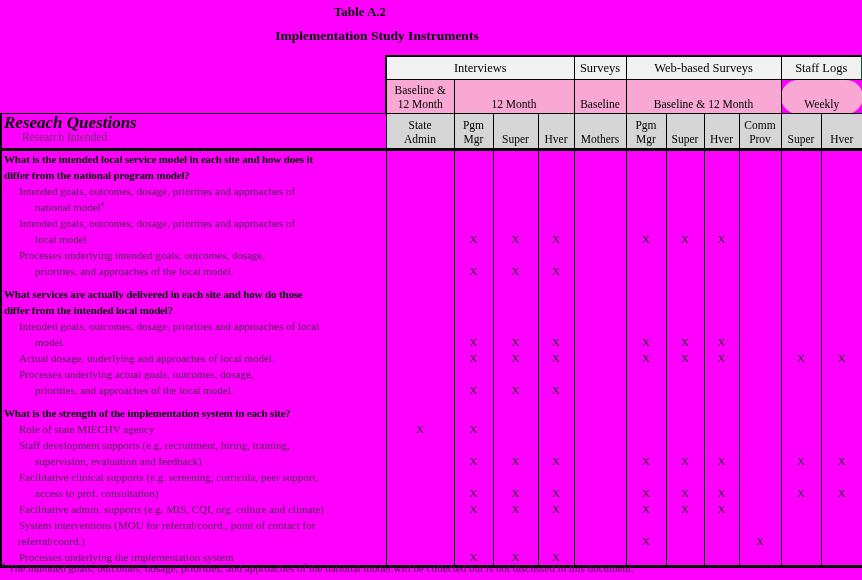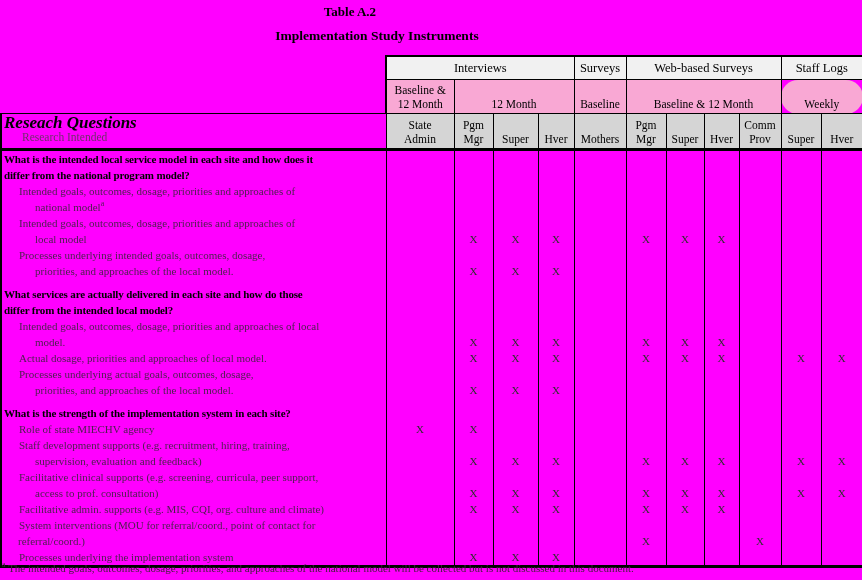--- a/index.html
+++ b/index.html
@@ -1,32 +1,32 @@
 <!DOCTYPE html>
 <html><head>
 <meta charset="utf-8">
 <style>
   html,body{margin:0;padding:0;}
   body{
     width:862px;height:580px;position:relative;overflow:hidden;
     background:#ff00ff;
     font-family:"Liberation Serif", serif;
   }
-  .title{position:absolute;top:4px;left:4px;width:692px;text-align:center;
+  .title{position:absolute;top:4px;left:14px;width:692px;text-align:center;
          font-weight:bold;font-size:13px;color:#000;}
   .subtitle{position:absolute;top:28px;left:0;width:754px;text-align:center;
          font-weight:bold;font-size:13.5px;color:#000;}
   table{position:absolute;top:55px;left:0;width:862px;
         border-collapse:collapse;table-layout:fixed;}
   td{padding:0;overflow:hidden;}
   
   td.g1{background:#f1f1f1;border:1px solid #000;border-top:2px solid #000;
         text-align:center;vertical-align:middle;font-size:12.5px;color:#000;height:22px;}
   td.g1.first{border-left:2px solid #000;}
-  td.g1.last{border-right:2px solid #14532d;}
+  td.g1.last{border-right:4px solid #14532d;}
   td.g2{background:#f9a8d4;border:1px solid #000;text-align:center;vertical-align:bottom;
         font-size:11.5px;line-height:14px;color:#000;height:31px;padding-bottom:2px;}
   td.g2.first{border-left:2px solid #000;}
   td.g2.last{border-right:2px solid #000;border-radius:17px;}
   td.g3{background:#d5d5d5;border:1px solid #000;border-bottom:3px solid #000;
         text-align:center;vertical-align:bottom;font-size:11.5px;line-height:14px;
         color:#000;height:32px;padding-bottom:2px;}
   td.g3.last{border-right:2px solid #000;}
   td.corner-empty{border:none;background:transparent;}
   td.corner3{border:1px solid #000;border-left:2px solid #000;border-bottom:3px solid #000;
@@ -281,21 +281,21 @@
         <td class="mark">X</td>
         <td class=""></td>
         <td class="mark">X</td>
         <td class="mark">X</td>
         <td class="mark">X</td>
         <td class=""></td>
         <td class=""></td>
         <td class="lastcol "></td>
       </tr>
       <tr>
-        <td class="rq"><span class="measure ind1" style="display: inline-block;">Actual dosage, priorities and approaches of local model.</span></td>
+        <td class="rq"><span class="measure ind1" style="display: inline-block;">Actual dosage, underlying and approaches of local model.</span></td>
         <td class=""></td>
         <td class="mark">X</td>
         <td class="mark">X</td>
         <td class="mark">X</td>
         <td class=""></td>
         <td class="mark">X</td>
         <td class="mark">X</td>
         <td class="mark">X</td>
         <td class=""></td>
         <td class="mark">X</td>

